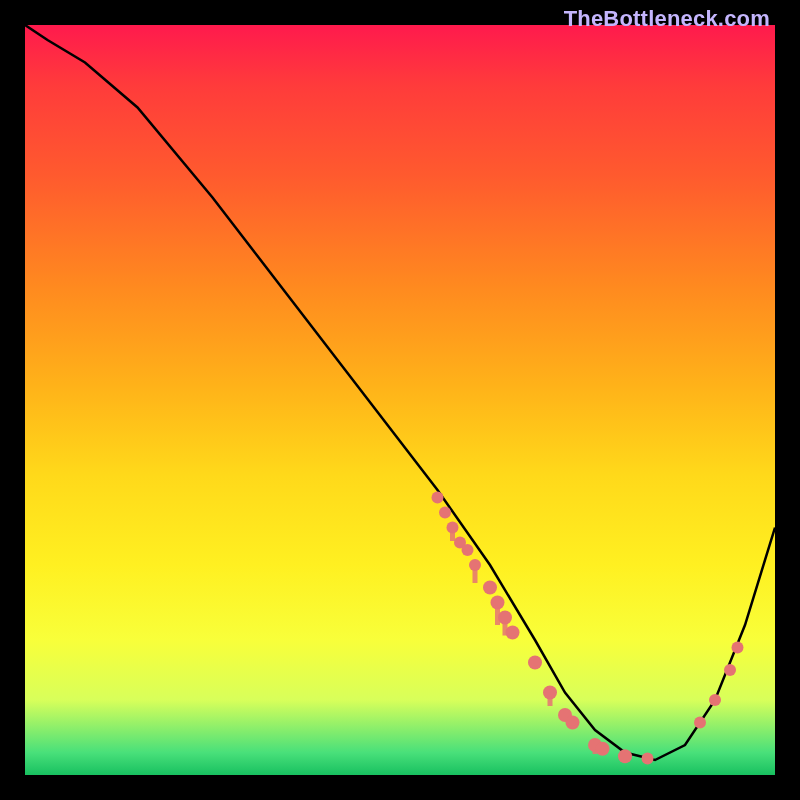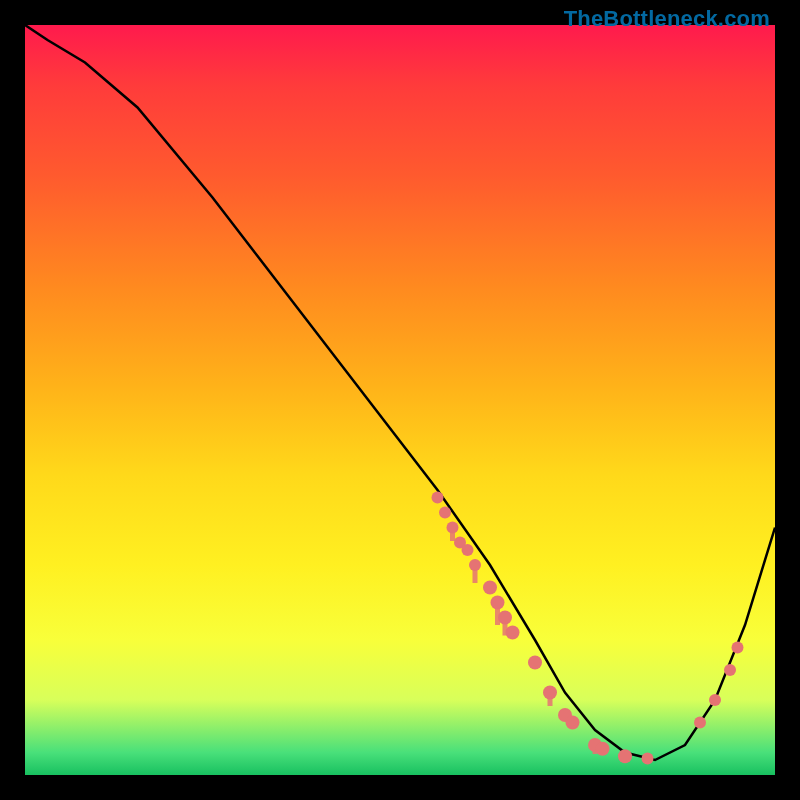--- a/index.html
+++ b/index.html
@@ -26,21 +26,21 @@
       #fff021 72%,
       #f8ff3a 82%,
       #d8ff5a 90%,
       #49e07a 97%,
       #18c060 100%);
   }
   .watermark {
     position: absolute;
     top: 6px;
     right: 30px;
-    color: #0369a1;
+    color: #c4b5fd;
     font-size: 22px;
     font-weight: bold;
     letter-spacing: 0.2px;
   }
   svg {
     position: absolute;
     left: 0;
     top: 0;
   }
 </style>

